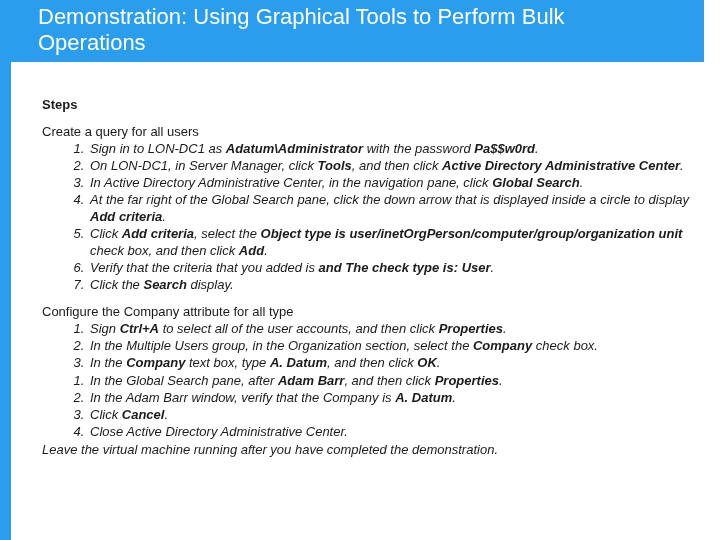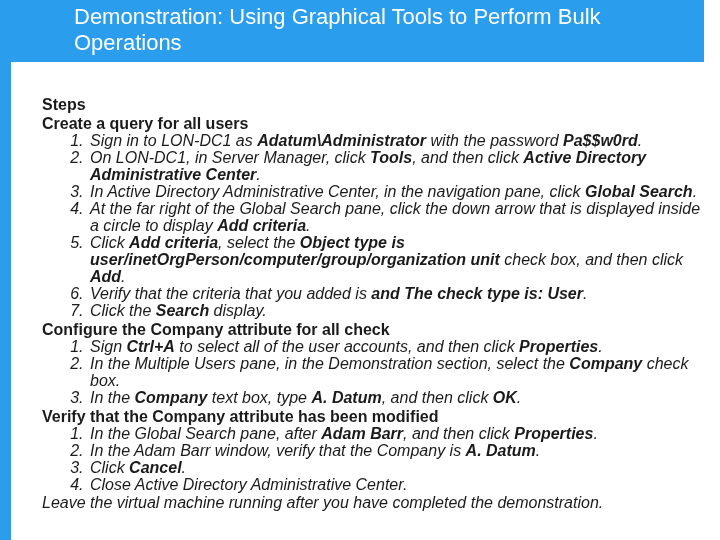--- a/index.html
+++ b/index.html
@@ -23,45 +23,44 @@
     width: 11px;
     background: var(--accent-strip, #2a9ded);
   }
   .slide-header {
     position: absolute;
     left: 0;
     top: 0;
     right: 16px;
     height: 62px;
     background: var(--header-bg, #2a9ded);
-    padding-left: 36px;
   }
   .slide-title {
     color: var(--title-text, #ffffff);
     font-size: 22px;
     font-weight: 400;
     line-height: 26px;
     padding: 4px 0 0 38px;
     max-width: 600px;
   }
   .slide-body {
     position: absolute;
     left: 42px;
     right: 14px;
     top: 96px;
     color: var(--body-text, #1b1b1b);
-    font-size: 16px;
+    font-size: 13px;
     line-height: 17px;
   }
   .intro-label {
     font-weight: 700;
   }
   .section-heading {
-    font-weight: 700;
-    margin-top: 2px;
+    font-weight: 400;
+    margin-top: 10px;
   }
   ol.step-list {
     margin: 0 0 1px 0;
     padding-left: 46px;
     font-style: italic;
   }
   ol.step-list li {
     padding-left: 2px;
     margin: 0;
   }
@@ -87,27 +86,26 @@
         <div class="section-heading">Create a query for all users</div>
         <ol class="step-list">
           <li><span>Sign in to LON-DC1 as </span><b>Adatum\Administrator</b><span> with the password </span><b>Pa$$w0rd</b><span>.</span></li>
           <li><span>On LON-DC1, in Server Manager, click </span><b>Tools</b><span>, and then click </span><b>Active Directory Administrative Center</b><span>.</span></li>
           <li><span>In Active Directory Administrative Center, in the navigation pane, click </span><b>Global Search</b><span>.</span></li>
           <li><span>At the far right of the Global Search pane, click the down arrow that is displayed inside a circle to display </span><b>Add criteria</b><span>.</span></li>
           <li><span>Click </span><b>Add criteria</b><span>, select the </span><b>Object type is user/inetOrgPerson/computer/group/organization unit</b><span> check box, and then click </span><b>Add</b><span>.</span></li>
           <li><span>Verify that the criteria that you added is </span><b>and The check type is: User</b><span>.</span></li>
           <li><span>Click the </span><b>Search</b><span> display.</span></li>
         </ol>
-        <div class="section-heading">Configure the Company attribute for all check</div>
+        <div class="section-heading">Configure the Company attribute for all type</div>
         <ol class="step-list">
           <li><span>Sign </span><b>Ctrl+A</b><span> to select all of the user accounts, and then click </span><b>Properties</b><span>.</span></li>
-          <li><span>In the Multiple Users pane, in the Demonstration section, select the </span><b>Company</b><span> check box.</span></li>
+          <li><span>In the Multiple Users group, in the Organization section, select the </span><b>Company</b><span> check box.</span></li>
           <li><span>In the </span><b>Company</b><span> text box, type </span><b>A. Datum</b><span>, and then click </span><b>OK</b><span>.</span></li>
         </ol>
-        <div class="section-heading">Verify that the Company attribute has been modified</div>
         <ol class="step-list">
           <li><span>In the Global Search pane, after </span><b>Adam Barr</b><span>, and then click </span><b>Properties</b><span>.</span></li>
           <li><span>In the Adam Barr window, verify that the Company is </span><b>A. Datum</b><span>.</span></li>
           <li><span>Click </span><b>Cancel</b><span>.</span></li>
           <li><span>Close Active Directory Administrative Center.</span></li>
         </ol>
       </div>
     <div class="closing-note">Leave the virtual machine running after you have completed the demonstration.</div>
   </div>
 </div>

